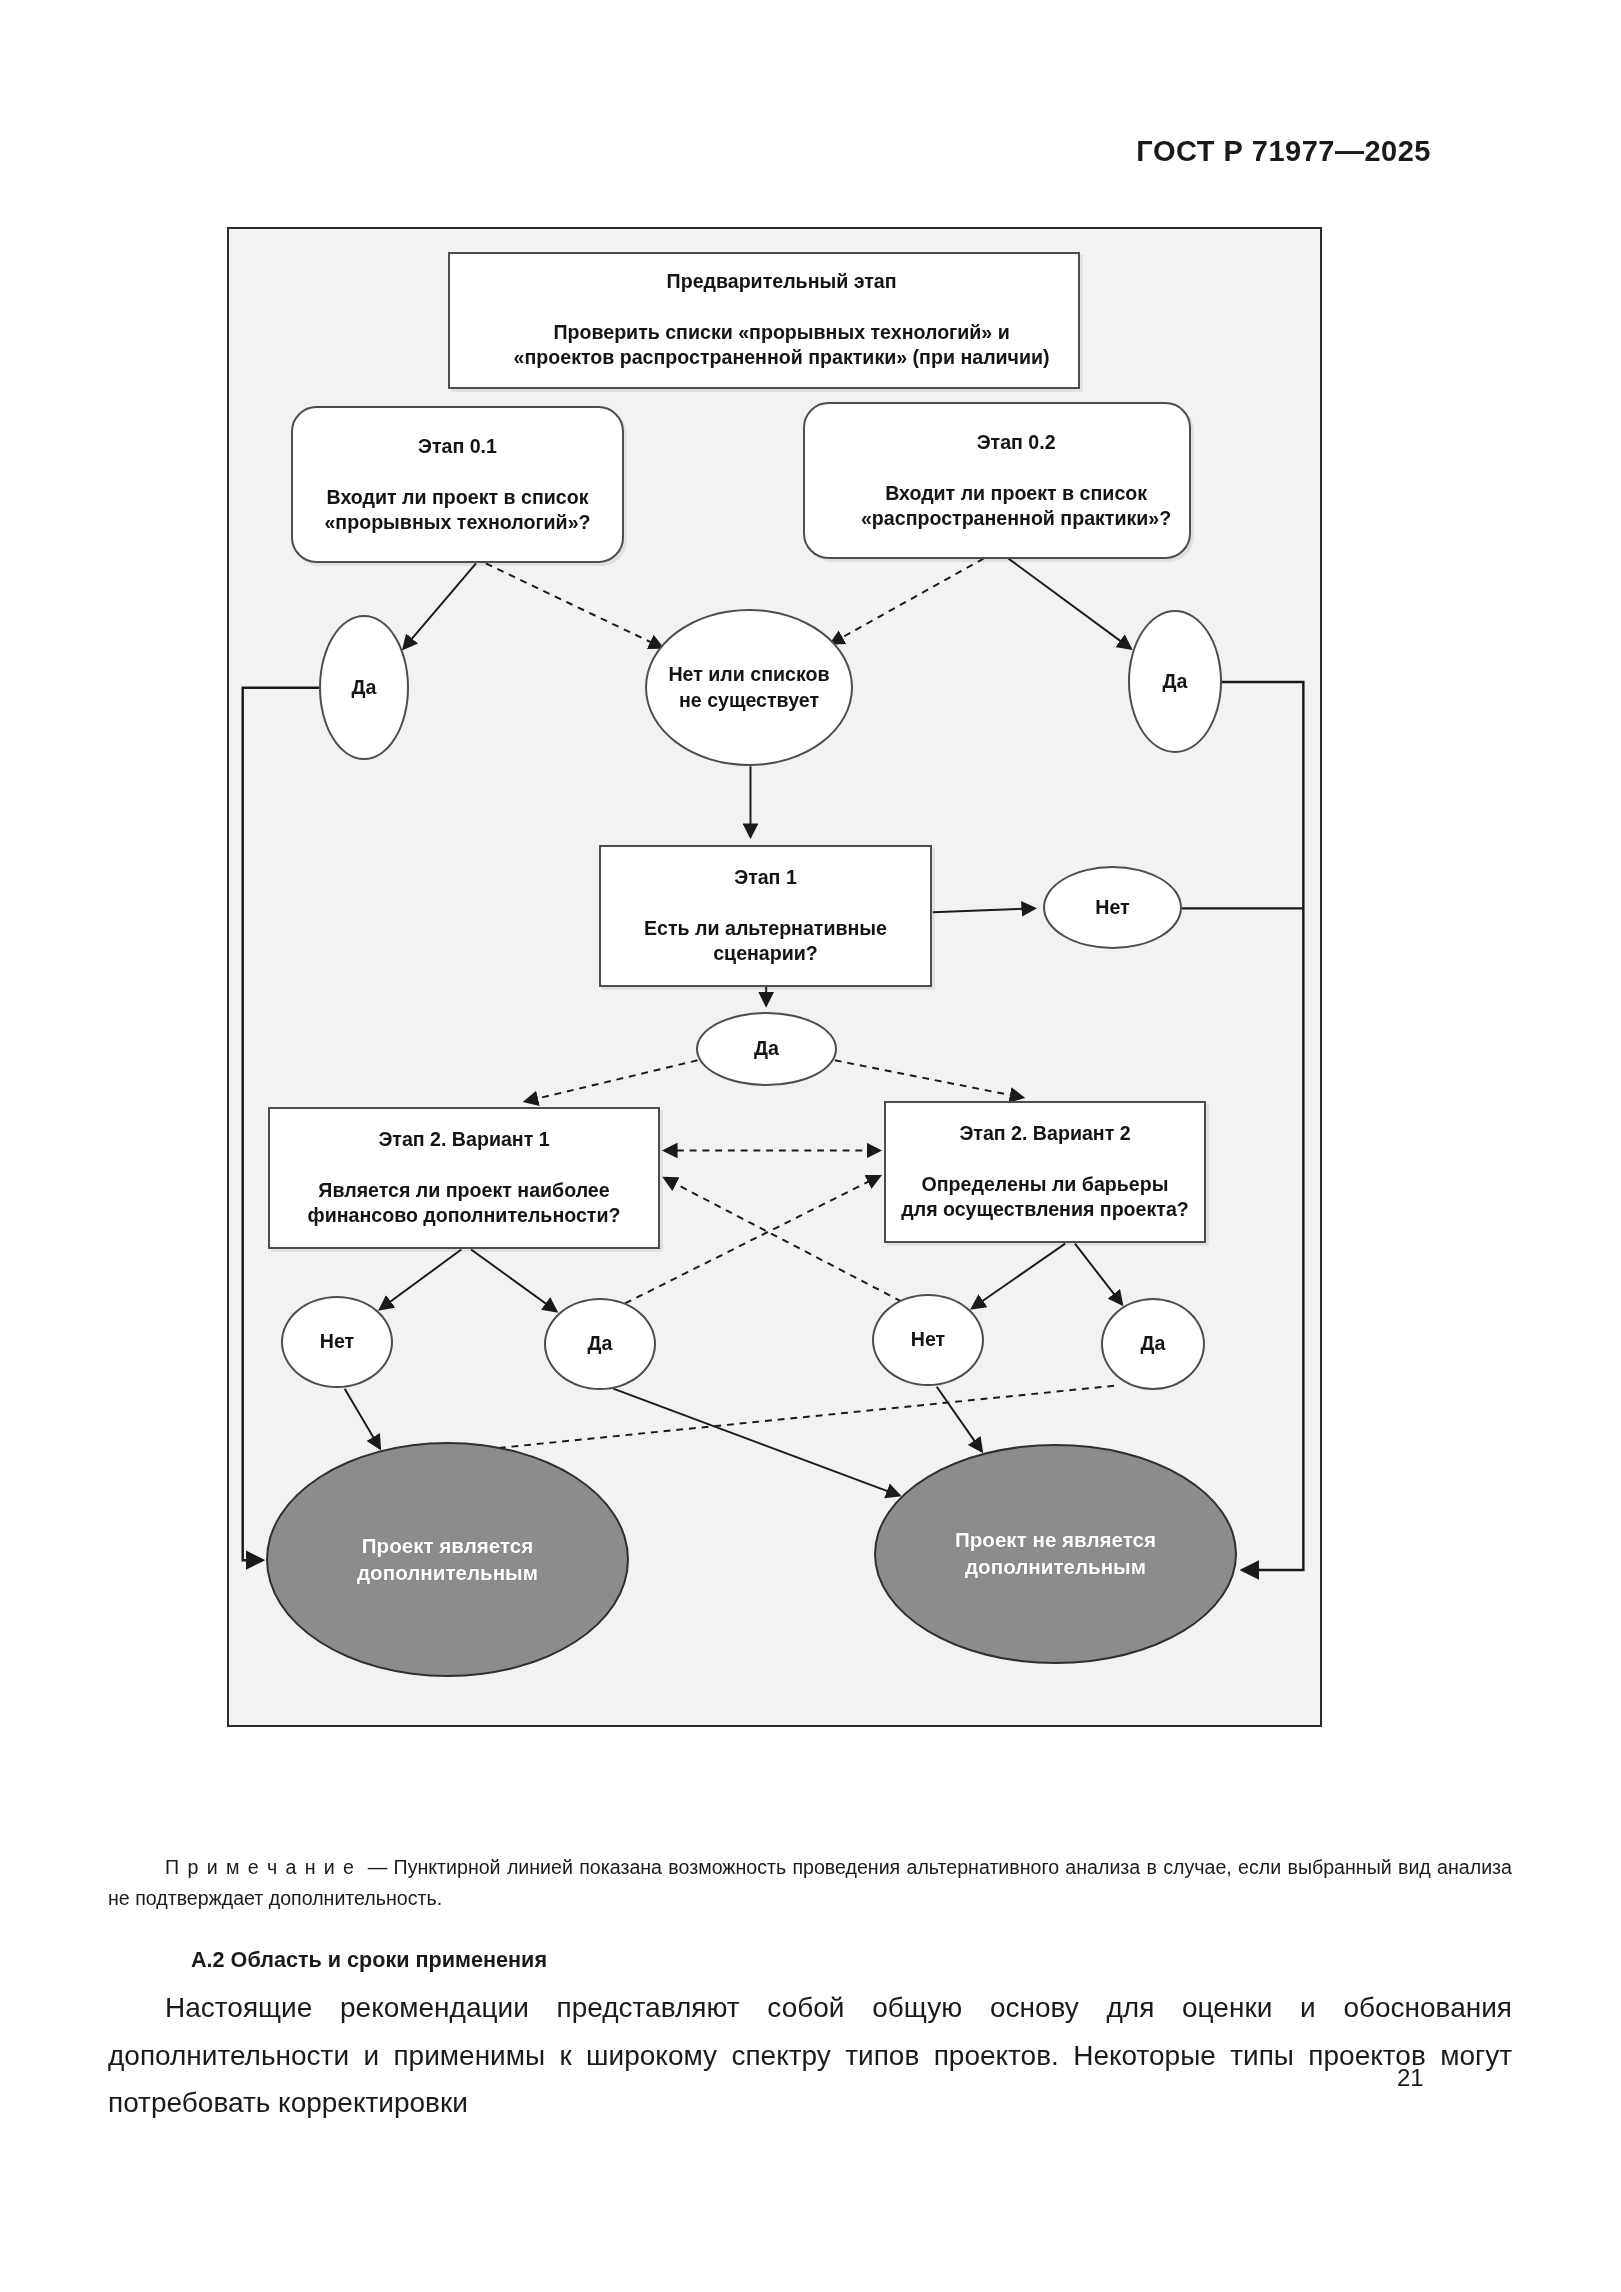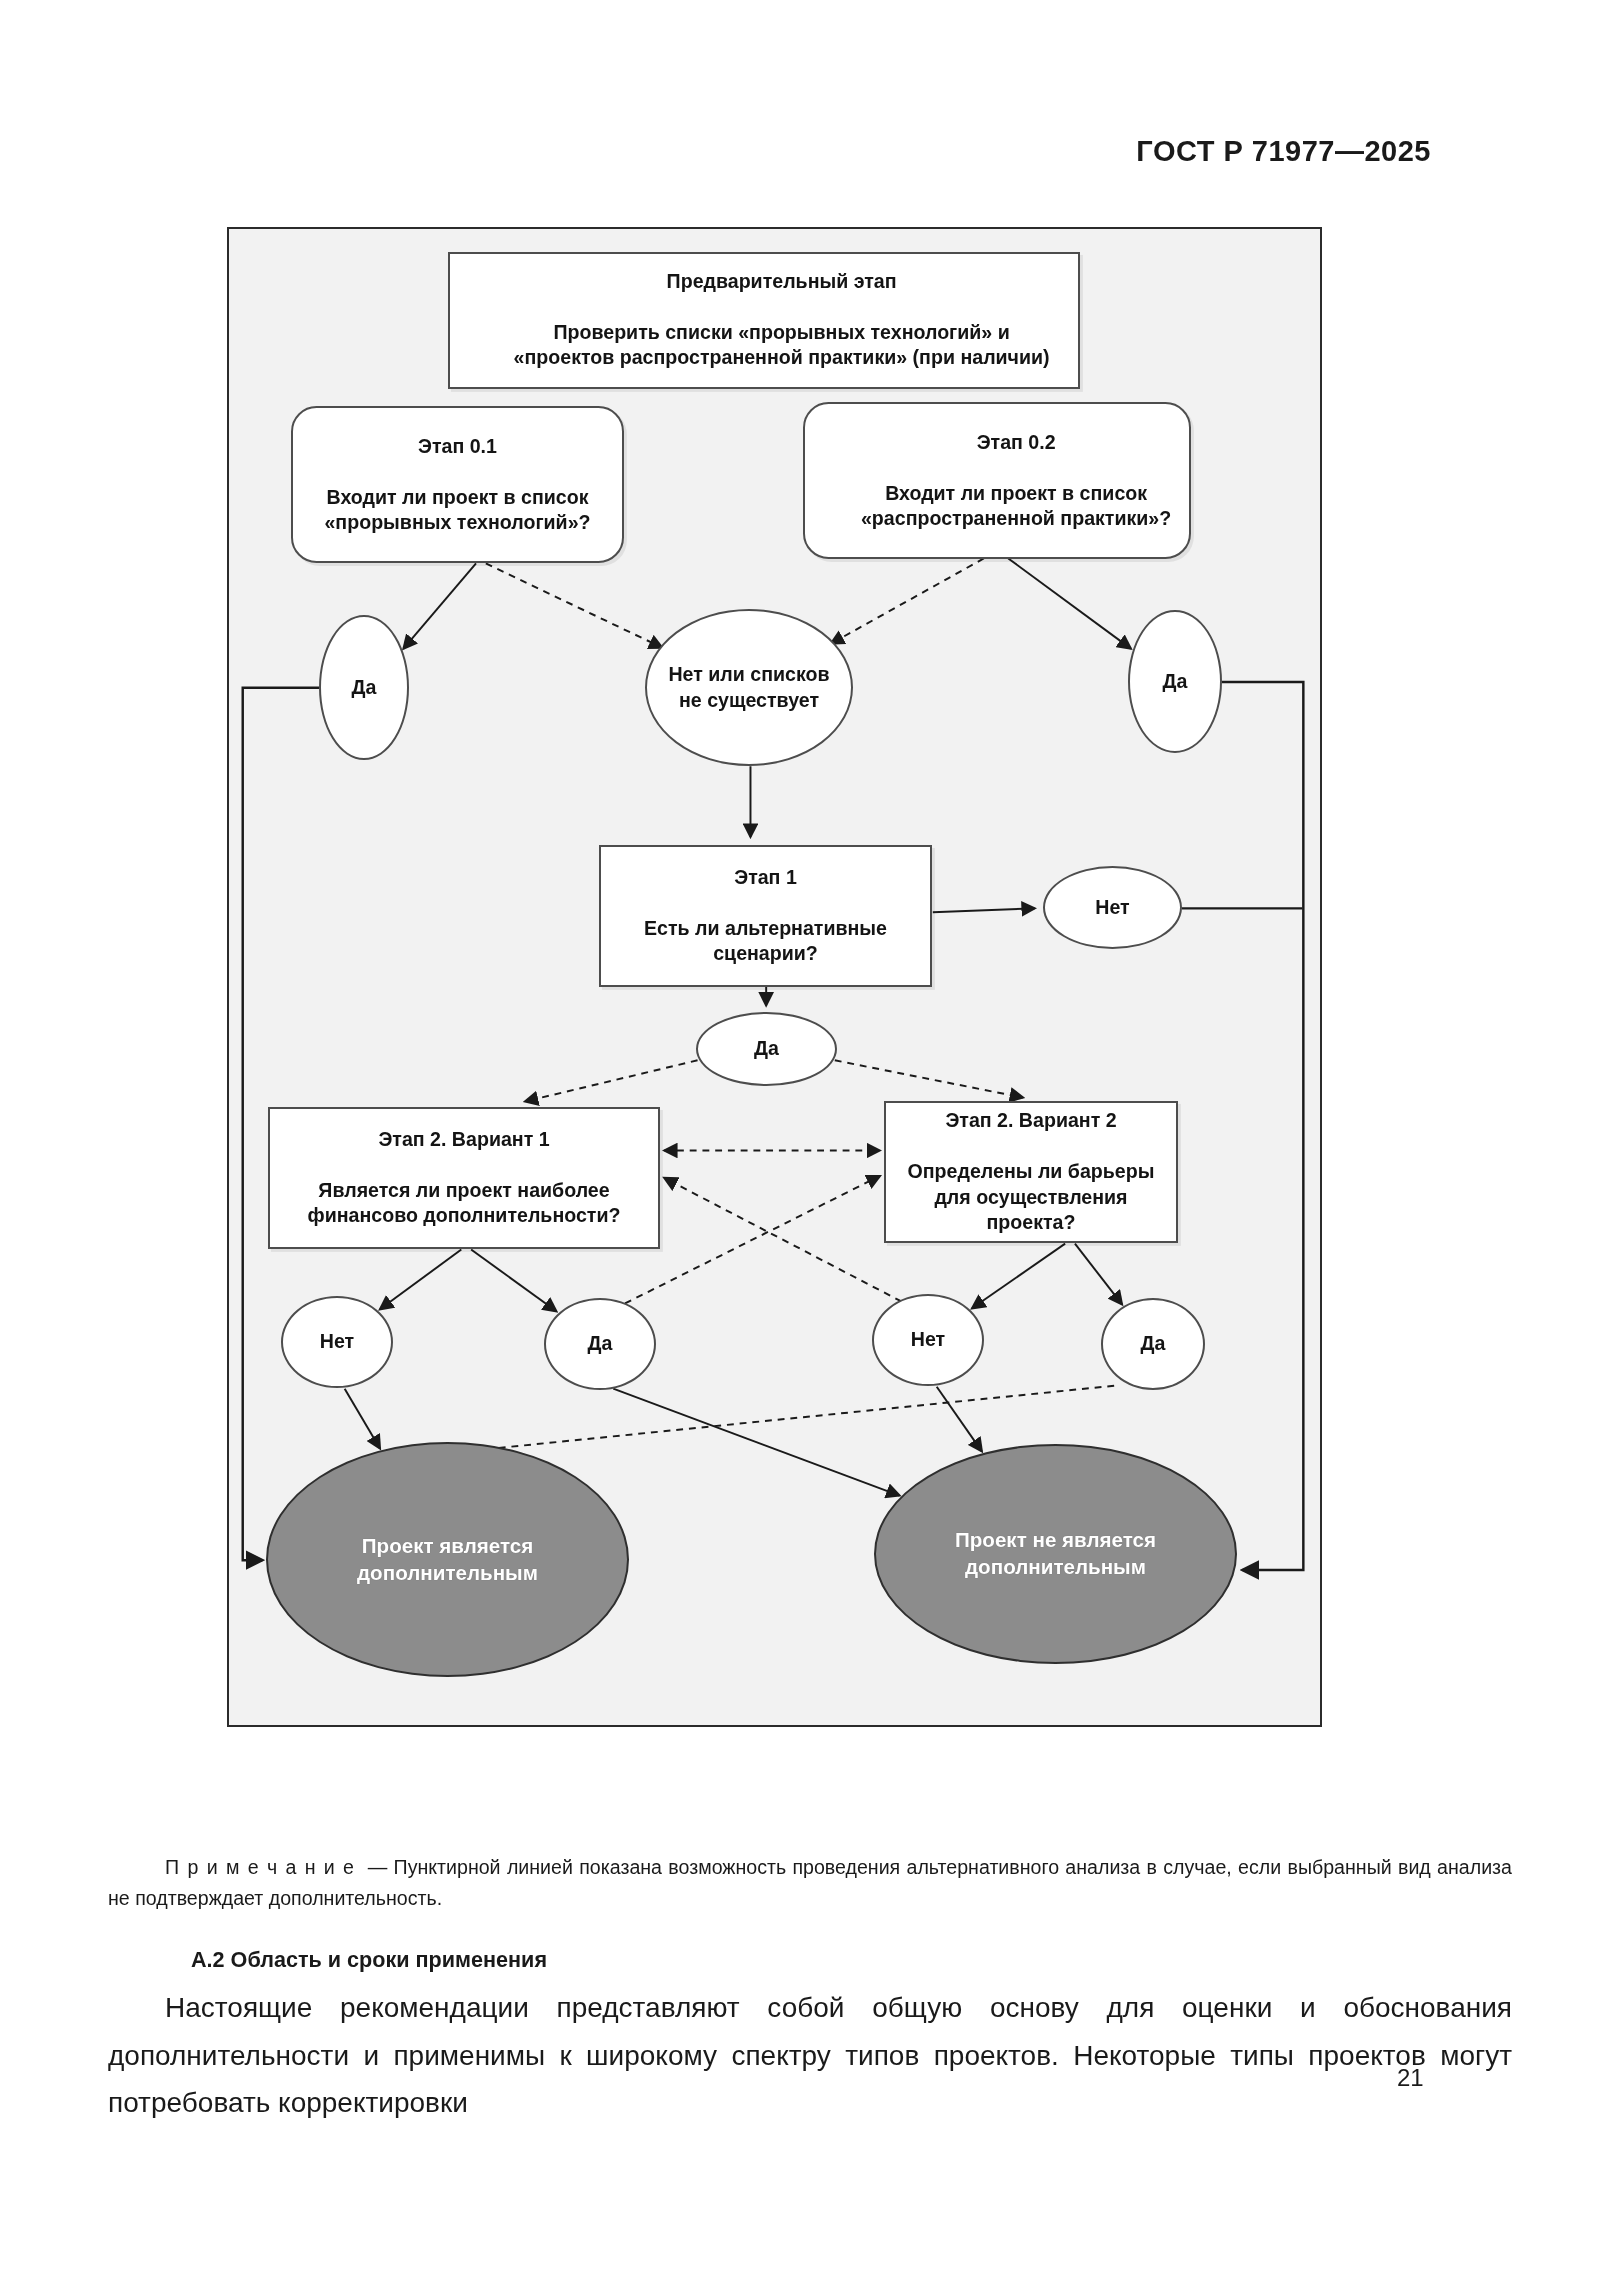--- a/index.html
+++ b/index.html
@@ -29,21 +29,21 @@
   #n-prelim{left:219px;top:22.5px;width:632px;height:137px;padding-left:45px;}
   #n-stage01{left:62px;top:177px;width:333px;height:157px;}
   #n-stage02{left:574px;top:173px;width:388px;height:157px;padding-left:48px;}
   #n-da-left{left:90px;top:386px;width:90px;height:145px;}
   #n-nolists{left:416px;top:380px;width:208px;height:157px;}
   #n-da-right{left:899px;top:381px;width:94px;height:143px;}
   #n-stage1{left:370px;top:616px;width:333px;height:142px;}
   #n-net1{left:814px;top:637px;width:139px;height:83px;}
   #n-da-mid{left:467px;top:783px;width:141px;height:74px;}
   #n-var1{left:39px;top:878px;width:392px;height:142px;}
-  #n-var2{left:655px;top:872px;width:294px;height:142px;}
+  #n-var2{left:655px;top:872px;width:322px;height:142px;}
   #n-net-a{left:52px;top:1067px;width:112px;height:92px;}
   #n-da-a{left:315px;top:1069px;width:112px;height:92px;}
   #n-net-b{left:643px;top:1065px;width:112px;height:92px;}
   #n-da-b{left:872px;top:1069px;width:104px;height:92px;}
   #n-add{left:37px;top:1213px;width:363px;height:235px;font-size:20.6px;}
   #n-notadd{left:645px;top:1215px;width:363px;height:220px;font-size:20.6px;}
   
   .ln{stroke:#1a1a1a;stroke-width:2;fill:none;}
   .ln.thick{stroke-width:2.5;}
   .ln.dash{stroke-dasharray:7 6;}

